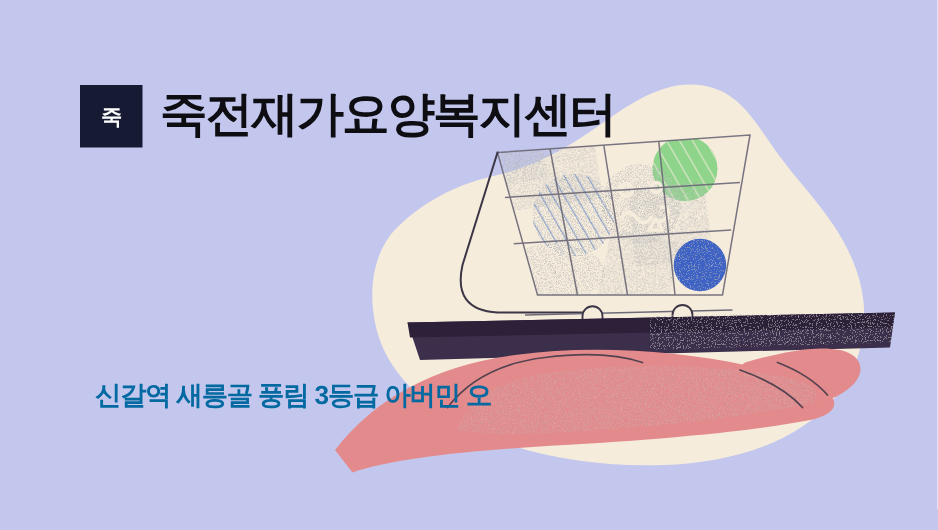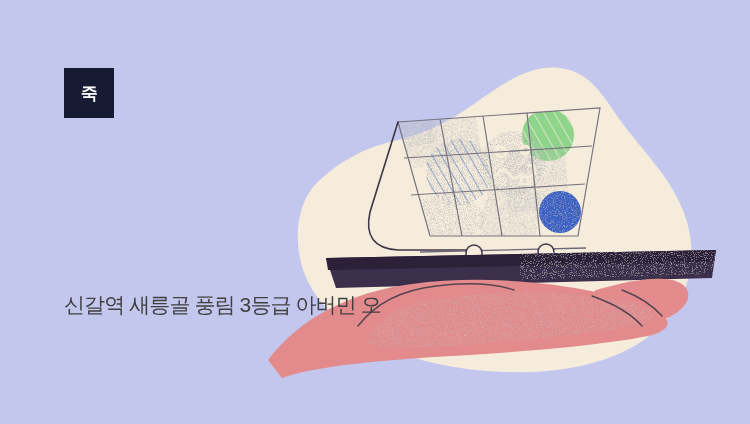--- a/index.html
+++ b/index.html
@@ -77,26 +77,26 @@
     white-space: nowrap;
   }
 
   .subtitle-block {
     position: absolute;
     left: 64px;
     top: 292px;
   }
   .job-title {
     font-size: 21px;
-    font-weight: 400;
-    color: #404040;
+    font-weight: 700;
+    color: #0369a1;
     letter-spacing: -0.9px;
     line-height: 1.2;
     white-space: nowrap;
-    margin: 0;
+    margin: 12px;
   }
   .job-status {
     margin: 14px 0 0 0;
     font-size: 13px;
     font-weight: 700;
     color: #1b1b24;
     letter-spacing: -0.5px;
     line-height: 1.2;
     white-space: nowrap;
   }
@@ -297,20 +297,21 @@
       </g>
     </svg>
   </div>
 
   <div class="content">
 
     <div class="title-row">
       <div class="logo-badge">
         <span class="logo-badge-text">죽</span>
       </div>
+      <div class="company-title">죽전재가요양복지센터</div>
     </div>
 
     <div class="subtitle-block">
       <p class="job-title">신갈역 새릉골 풍림 3등급 아버민 오</p>
     </div>
 
   </div>
 </div>
 
 </body></html>

